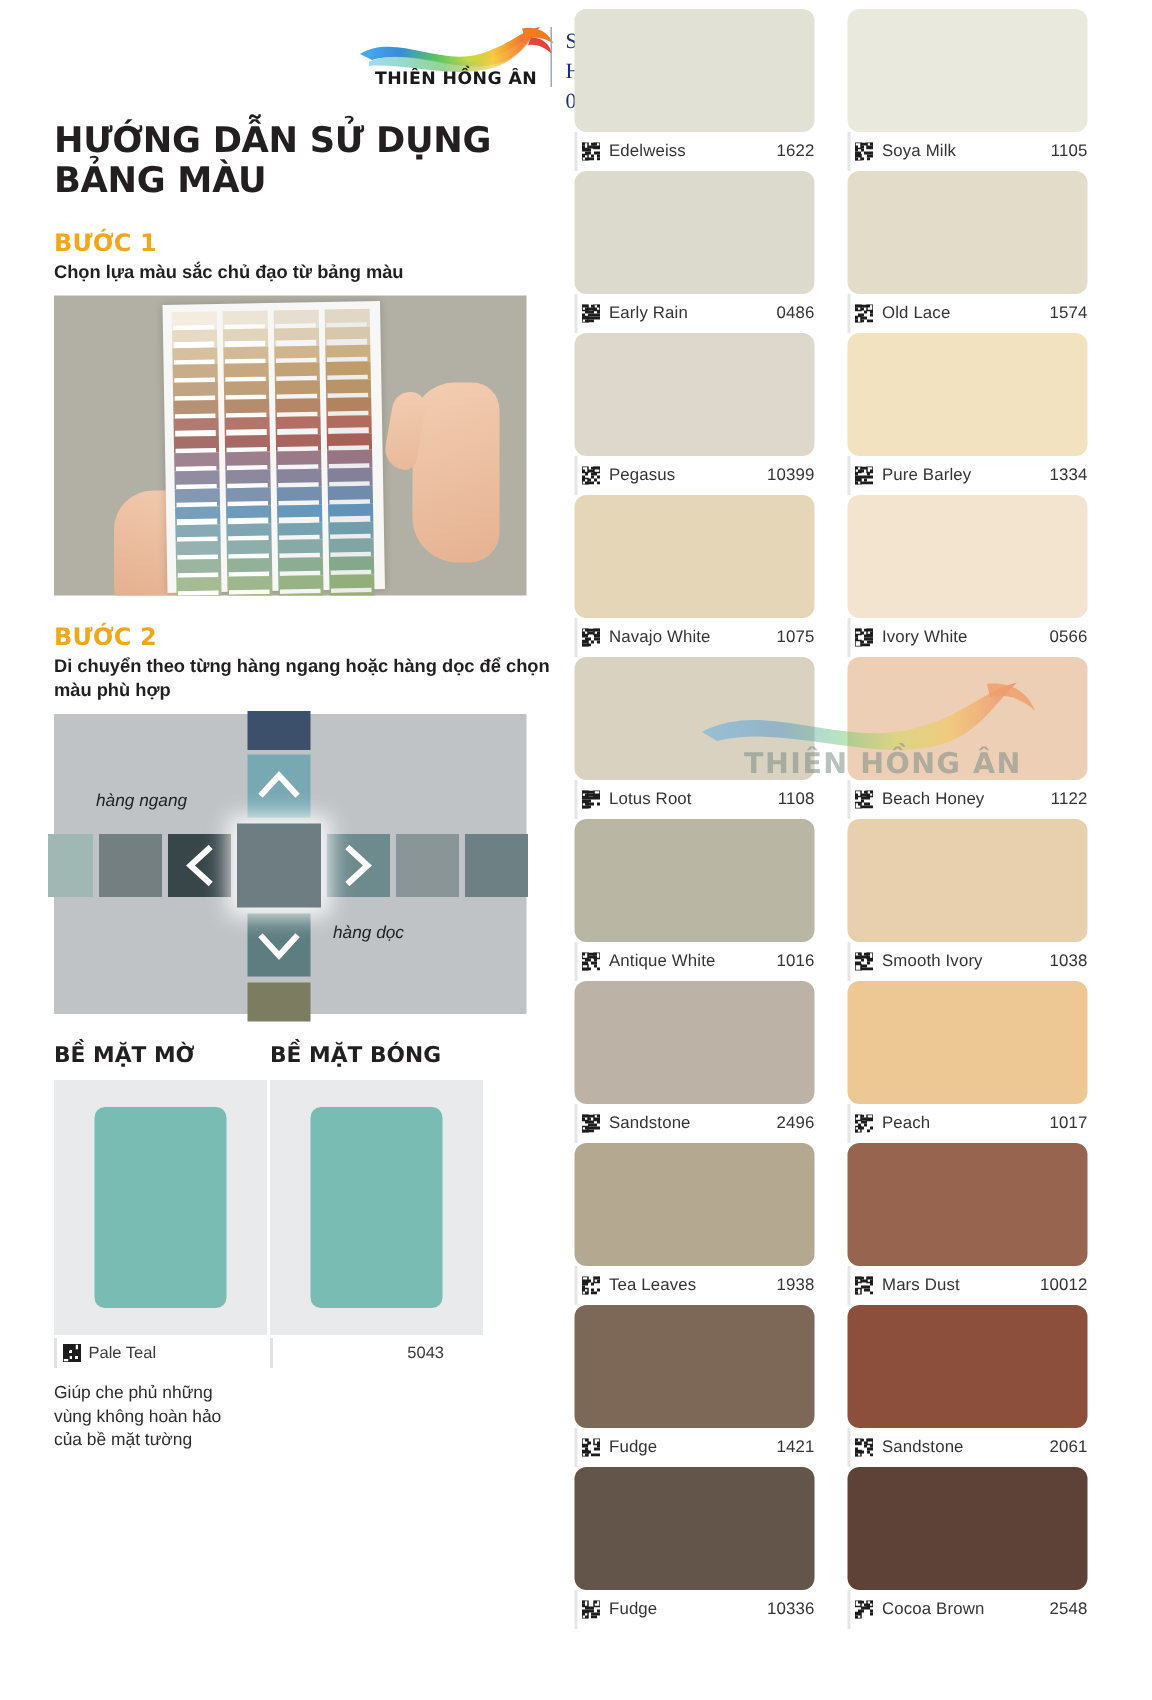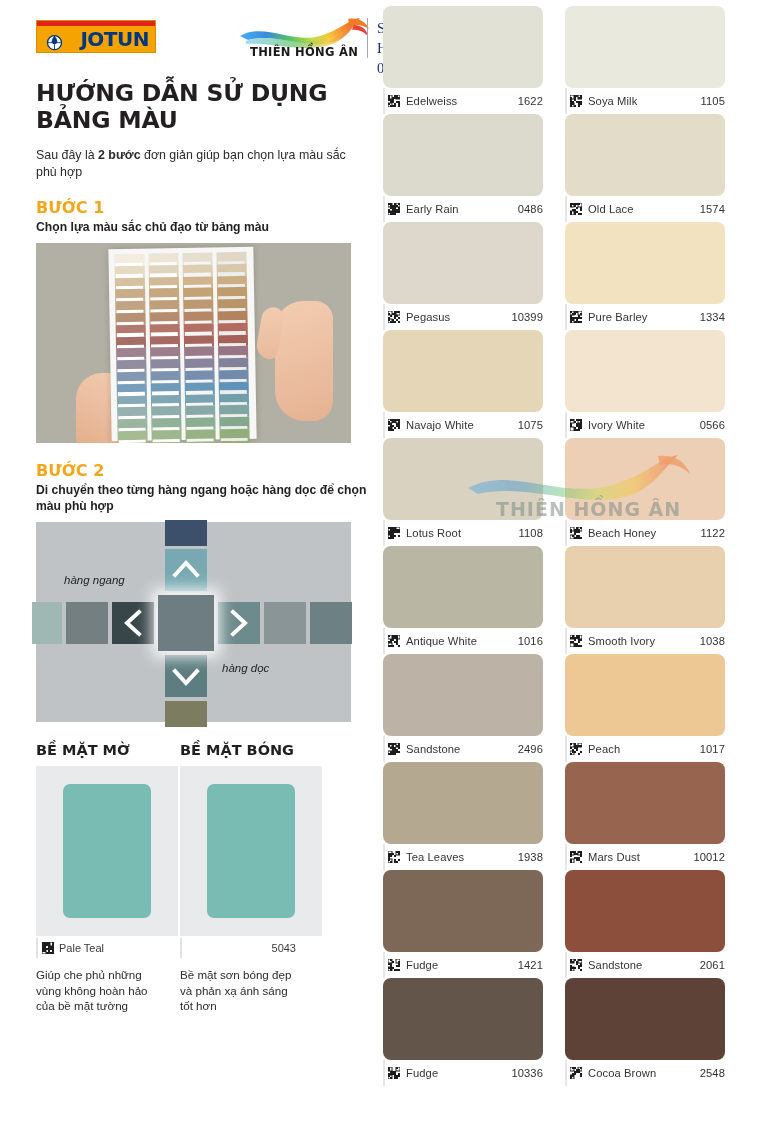--- a/index.html
+++ b/index.html
@@ -188,28 +188,20 @@
 </style>
 </head>
 <body>
 
 <div class="page">
 
   <div class="left-col">
 
     <div class="header-row">
 
-      <div class="jotun-logo">
-        <svg class="jotun-drop" viewBox="0 0 24 24">
-          <ellipse cx="12" cy="14.5" rx="8" ry="8" fill="#ffffff" stroke="#003781" stroke-width="1.4"></ellipse>
-          <path d="M12 6.5c0 0 -3.2 3.6 -3.2 6.4a3.2 3.2 0 0 0 6.4 0C15.2 10.1 12 6.5 12 6.5z" fill="#003781"></path>
-          <path d="M4 14.5h16M12 6.6v15.8" stroke="#003781" stroke-width="1" fill="none"></path>
-        </svg>
-        <span class="jotun-word">JOTUN</span>
-      </div>
 
       <div class="tha-logo">
         <svg class="tha-swoosh" viewBox="0 0 138 32">
           <defs>
             <linearGradient id="gsw" x1="0" y1="0" x2="1" y2="0">
               <stop offset="0%" stop-color="#3fa9f5"></stop>
               <stop offset="22%" stop-color="#2e86d8"></stop>
               <stop offset="42%" stop-color="#4fbf5a"></stop>
               <stop offset="60%" stop-color="#bcd93a"></stop>
               <stop offset="74%" stop-color="#f4c430"></stop>
@@ -234,23 +226,20 @@
       <div class="tha-divider"></div>
 
       <div class="contact">
         <div>Sonthienhongan.com</div>
         <div>Hotline: 0917 121 002</div>
       </div>
     </div>
 
     <div class="headline">HƯỚNG DẪN SỬ DỤNG BẢNG MÀU</div>
 
-    <p class="intro2">
-      <span>Sau đây là </span><b>2 bước</b><span> đơn giản giúp bạn chọn lựa màu sắc phù hợp</span>
-    </p>
 
     <div class="step-title">BƯỚC 1</div>
     <div class="step-sub">Chọn lựa màu sắc chủ đạo từ bảng màu</div>
 
     <div class="photo">
       <div class="hand hand-l"></div>
       <div class="fan-sheet" id="fanSheet">
           <div class="fan-col" style="left: 6px;">
             <div class="fan-chip" style="background: rgb(239, 231, 216); filter: saturate(0.85) brightness(1.02);">
               <span></span>
@@ -542,21 +531,20 @@
         <div class="finish">
           <div class="finish-h">BỀ MẶT BÓNG</div>
      <div class="finish-card">
        <div class="finish-patch" style="background:#79bcb4"></div>
      </div>
      <div class="finish-meta">
        <span style="width:12px;display:block"></span>
        <span class="nm"></span>
        <span class="cd">5043</span>
      </div>
-     <div class="finish-desc">Bề mặt sơn bóng đẹp và phản xạ ánh sáng tốt hơn</div>
         </div>
       </div>
 
   </div>
 
   <div class="swatch-grid" id="swatchGrid">
       <div class="swatch">
         <div class="swatch-patch" style="background:#e2e1d6"></div>
      <div class="swatch-meta">
        <svg class="qr" viewBox="0 0 12 12">

